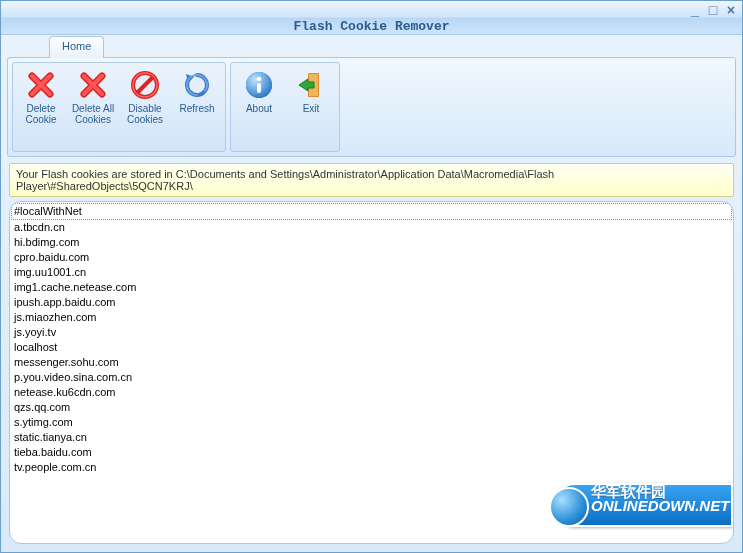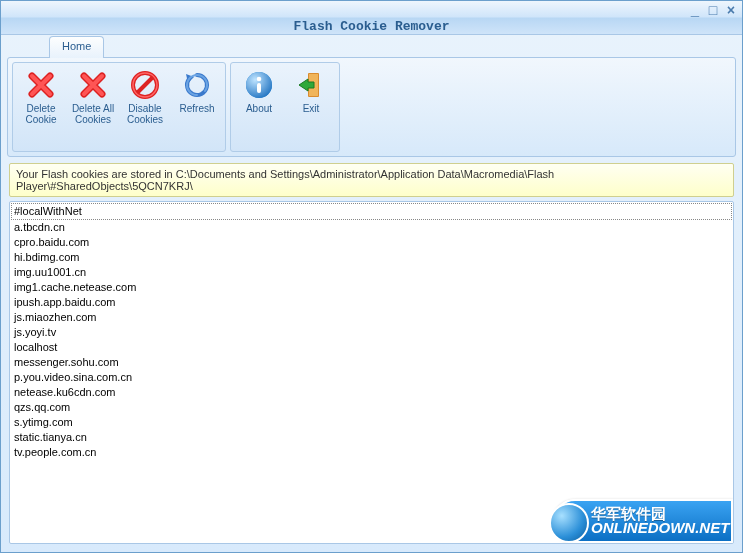--- a/index.html
+++ b/index.html
@@ -119,21 +119,21 @@
   border-radius: 2px;
   padding: 4px 6px;
   font-size: 11px;
   color: #333;
 }
 .listcontainer {
   flex: 1;
   margin: 0 8px 8px;
   background: #fff;
   border: 1px solid #a9c7e6;
-  border-radius: 2px;
+  border-radius: 12px;
   overflow: hidden;
   position: relative;
 }
 .list {
   font-size: 11px;
   line-height: 15px;
   color: #000;
   padding: 1px;
 }
 .list-item {
@@ -159,29 +159,29 @@
   bottom: 34px;
   font-size: 26px;
   font-style: italic;
   font-weight: bold;
   color: rgba(0,0,0,0.08);
   letter-spacing: -1px;
 }
 .wm-badge {
   position: absolute;
   right: 0;
-  bottom: 0;
+  bottom: 16px;
   width: 180px;
   height: 44px;
   background: linear-gradient(to bottom, #3aa3f2 0%, #0b6fc4 100%);
   border-radius: 22px 0 0 22px;
   border: 2px solid #fff;
   box-shadow: 0 1px 3px rgba(0,0,0,0.3);
   display: flex;
-  align-items: center;
+  align-items: flex-start;
   padding-left: 36px;
   color: #fff;
 }
 .wm-globe {
   position: absolute;
   left: -6px;
   top: 2px;
   width: 40px;
   height: 40px;
   border-radius: 50%;
@@ -299,34 +299,35 @@
   </div>
 
   <div class="statusrow">
     <span>Your Flash cookies are stored in C:\Documents and Settings\Administrator\Application Data\Macromedia\Flash Player\#SharedObjects\5QCN7KRJ\</span>
   </div>
 
   <div class="listcontainer">
     <div class="list" id="cookie-list">
         <div class="list-item selected">#localWithNet</div>
         <div class="list-item">a.tbcdn.cn</div>
+        <div class="list-item">hi.bdimg.com</div>
         <div class="list-item">cpro.baidu.com</div>
-        <div class="list-item">hi.bdimg.com</div>
         <div class="list-item">img.uu1001.cn</div>
         <div class="list-item">img1.cache.netease.com</div>
         <div class="list-item">ipush.app.baidu.com</div>
         <div class="list-item">js.miaozhen.com</div>
         <div class="list-item">js.yoyi.tv</div>
         <div class="list-item">localhost</div>
         <div class="list-item">messenger.sohu.com</div>
         <div class="list-item">p.you.video.sina.com.cn</div>
         <div class="list-item">netease.ku6cdn.com</div>
         <div class="list-item">qzs.qq.com</div>
         <div class="list-item">s.ytimg.com</div>
         <div class="list-item">static.tianya.cn</div>
+        <div class="list-item">tieba.baidu.com</div>
         <div class="list-item">tv.people.com.cn</div>
       </div>
 
     <div class="watermark">
       <div class="wm-bg"></div>
       <div class="wm-badge">
         <div class="wm-globe"></div>
         <div class="wm-txt">
           <span class="wm-cn">华军软件园</span>
           <span class="wm-en">ONLINEDOWN.NET</span>

